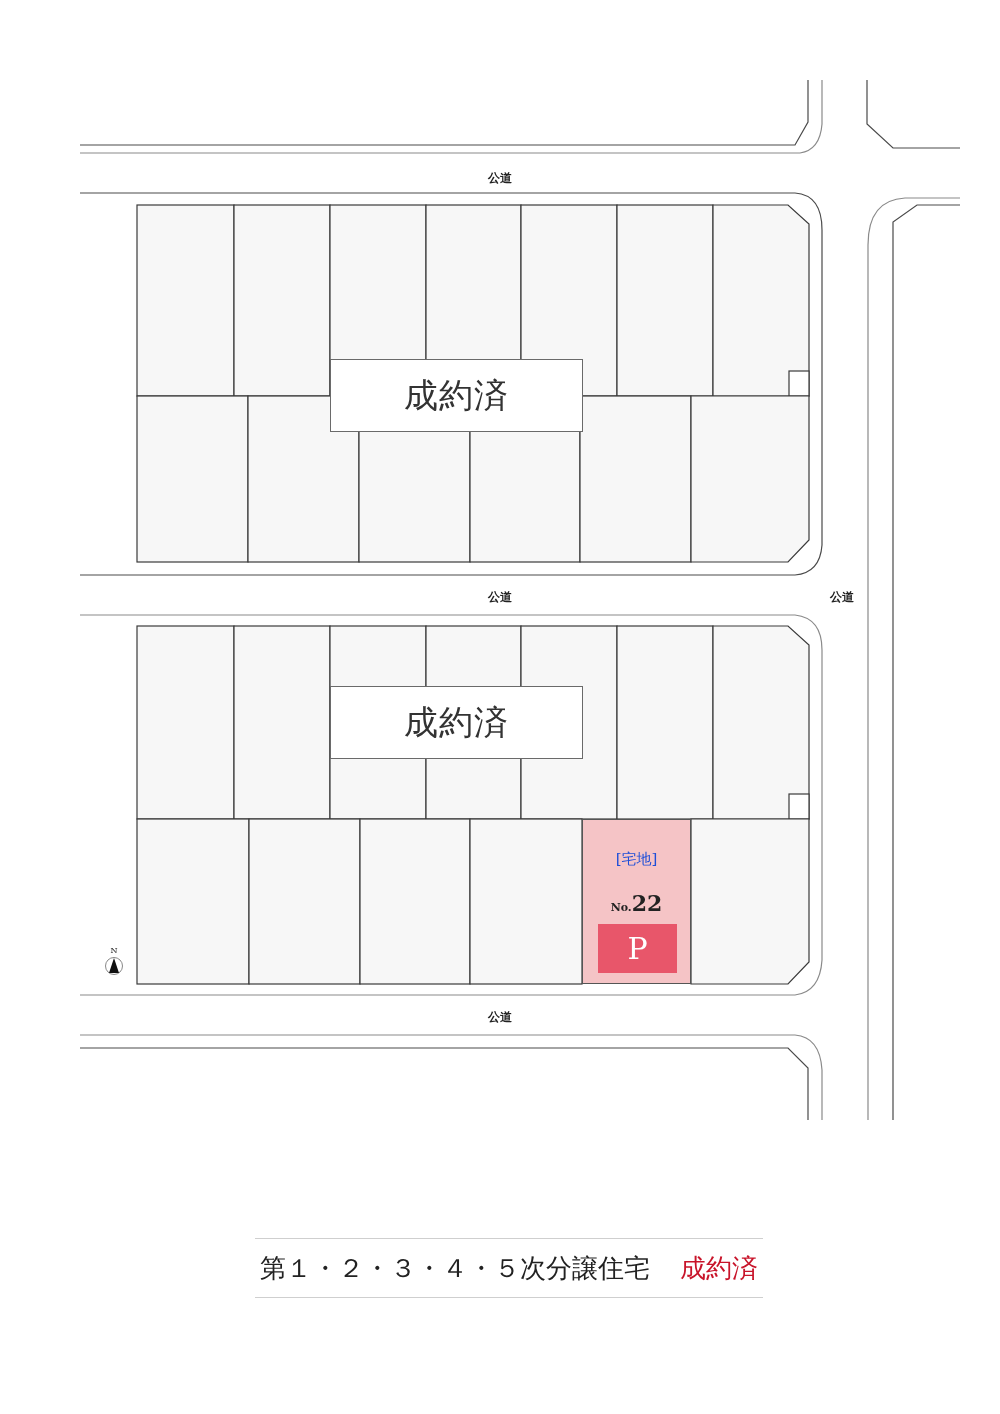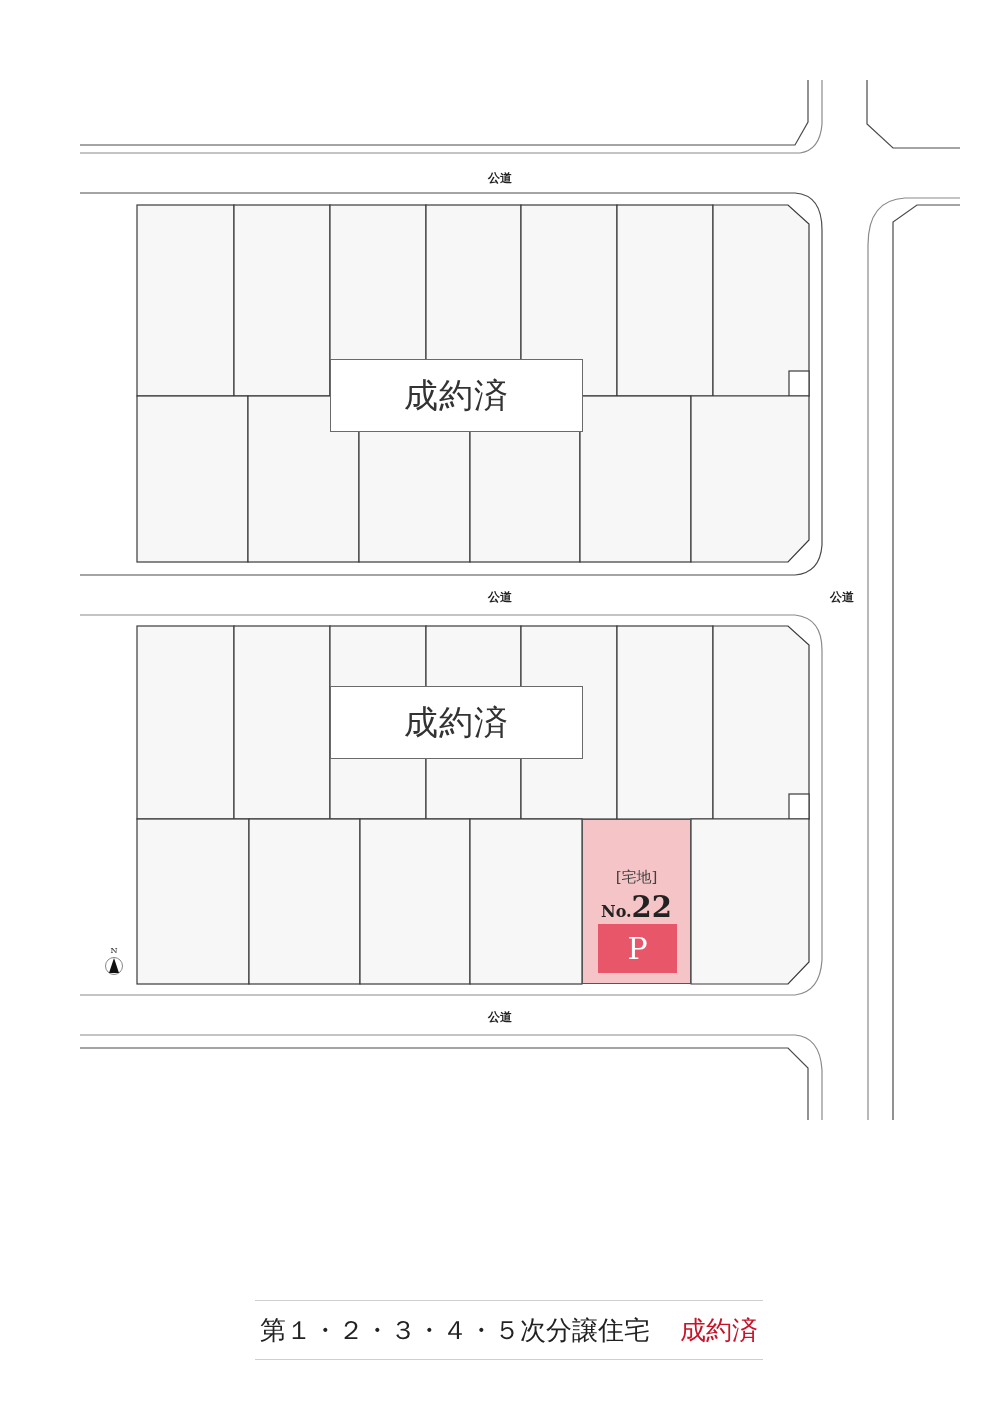--- a/index.html
+++ b/index.html
@@ -10,35 +10,35 @@
   .road-edge { fill: none; stroke: #4a4a4a; stroke-width: 1.2; }
   .road-edge-light { fill: none; stroke: #8a8a8a; stroke-width: 1.2; }
   .road-label { position: absolute; font-size: 12px; font-weight: bold; color: #222;
                 font-family: "DejaVu Sans", sans-serif; transform: translateX(-50%); }
   .sold-box { position: absolute; background: #ffffff; border: 1px solid #6a6a6a;
               display: flex; align-items: center; justify-content: center;
               font-family: "DejaVu Sans", sans-serif; font-size: 34px; color: #333; letter-spacing: 1px; }
   .highlight-lot { position: absolute; left: 582px; top: 819px; width: 109px; height: 165px;
                    background: #f5c4c6; border: 1px solid #555; box-sizing: border-box; }
   .lot-type { position: absolute; left: 0; right: 0; top: 30px; text-align: center;
-              font-size: 15px; color: #404040; margin-top: 18px; }
+              font-size: 15px; color: #1d4ed8; }
   .lot-no { position: absolute; left: 0; right: 0; top: 70px; text-align: center; color: #222; }
-  .lot-no .no-prefix { font-size: 16px; font-weight: bold; }
-  .lot-no .no-num { font-size: 29px; font-weight: bold; }
+  .lot-no .no-prefix { font-size: 11px; font-weight: bold; }
+  .lot-no .no-num { font-size: 22px; font-weight: bold; }
   .p-badge { position: absolute; left: 15px; top: 104px; width: 79px; height: 49px;
              background: #e8566a; color: #fff; font-size: 30px; display: flex;
              align-items: center; justify-content: center; }
   .compass { position: absolute; left: 103px; top: 946px; width: 22px; height: 34px; }
   .compass .n { position: absolute; left: 0; right: 0; top: 0; text-align: center; font-size: 8px; color: #222; }
   .compass .ring { position: absolute; left: 2px; top: 11px; width: 18px; height: 18px;
                    border-radius: 50%; border: 1px solid #888; box-sizing: border-box; }
   .compass .needle { position: absolute; left: 6px; top: 12px; width: 0; height: 0;
                      border-left: 5px solid transparent; border-right: 5px solid transparent;
                      border-bottom: 15px solid #111; }
-  .caption { position: absolute; left: 255px; top: 1300px; width: 508px; height: 58px;
+  .caption { position: absolute; left: 255px; top: 1238px; width: 508px; height: 58px;
              border-top: 1px solid #cfcfcf; border-bottom: 1px solid #cfcfcf;
              display: flex; align-items: center; justify-content: center; font-size: 26px; }
   .caption .title { color: #222; }
   .caption .status { color: #c8142a; margin-left: 30px; }
 </style>
 </head>
 <body>
 
 <svg id="map" viewBox="0 0 1000 1414" xmlns="http://www.w3.org/2000/svg">
 

